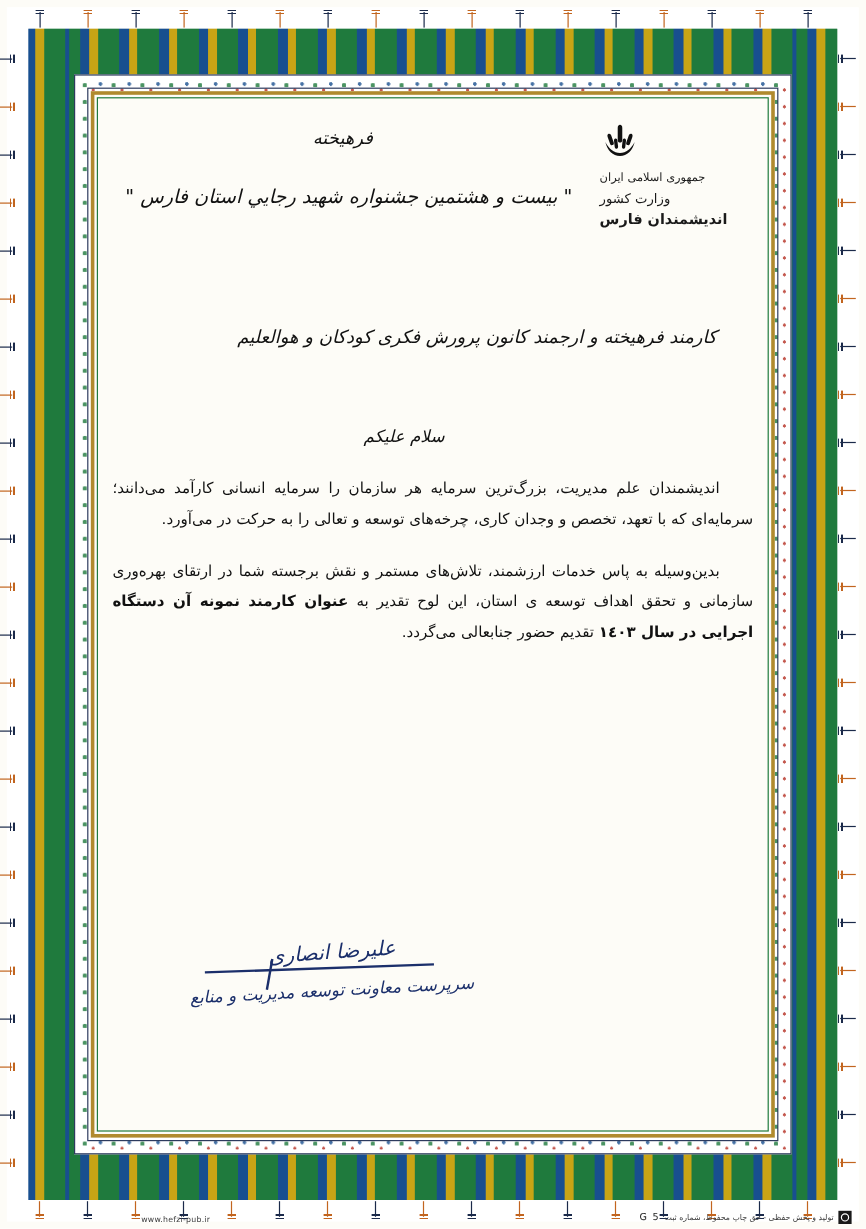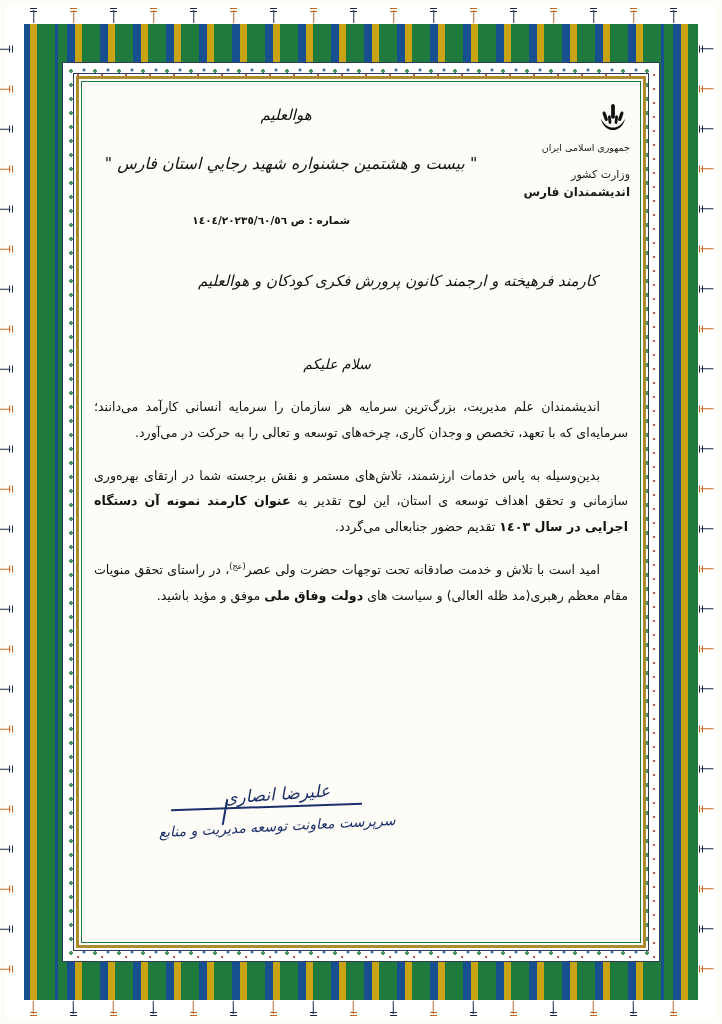--- a/index.html
+++ b/index.html
@@ -89,29 +89,29 @@
 
   
   .paper{
     position:absolute;
     left:86px;top:84px;right:86px;bottom:86px;
     background:#fdfcf7;
     color:#141414;
   }
 
   .emblem-block{
-    position:absolute;right:6px;top:18px;width:130px;text-align:right;
+    position:absolute;right:6px;top:18px;width:130px;text-align:left;
     line-height:1.45;
   }
   .emblem{
     font-size:30px;color:#111;line-height:1;margin-bottom:4px;
     font-family:"DejaVu Sans",sans-serif;
   }
   .emblem-line{font-size:9.5px;color:#1a1a1a;white-space:nowrap;}
-  .emblem-line.l2{font-size:11px;margin-top:12px;}
+  .emblem-line.l2{font-size:11px;margin-top:2px;}
   .emblem-line.l3{font-size:12px;margin-top:1px;font-weight:bold;}
 
   .hoval{
     position:absolute;left:0;right:150px;top:22px;
     text-align:center;font-size:15px;font-style:italic;color:#111;
   }
   .festival-title{
     position:absolute;left:10px;right:150px;top:70px;
     text-align:center;font-size:16px;font-style:italic;color:#111;
     white-space:nowrap;
@@ -283,21 +283,21 @@
 
     <div class="frame-white">
       <div class="frame-floral"></div>
     </div>
 
     <div class="frame-gold"></div>
   </div>
 
   <div class="paper">
 
-    <div class="hoval">هوالعليم</div>
+    <div class="hoval">فرهیخته</div>
 
     <div class="emblem-block">
       <div class="emblem">
         <svg width="34" height="30" viewBox="0 0 34 30" aria-hidden="true">
           <g fill="#111">
             <path d="M17 2 c1.2 0 1.9 1.1 1.9 2.6 v10.2 c0 1.2 -.8 2 -1.9 2 s-1.9 -.8 -1.9 -2 V4.6 C15.1 3.1 15.8 2 17 2 z"></path>
             <path d="M7.5 9.5 c.9 -.4 1.8 .2 2.2 1.4 l2 5.6 c.4 1.1 .1 2 -.8 2.4 s-1.8 -.1 -2.2 -1.2 l-2 -5.6 c-.4 -1.2 -.1 -2.2 .8 -2.6 z"></path>
             <path d="M26.5 9.5 c.9 .4 1.2 1.4 .8 2.6 l-2 5.6 c-.4 1.1 -1.3 1.6 -2.2 1.2 s-1.2 -1.3 -.8 -2.4 l2 -5.6 c.4 -1.2 1.3 -1.8 2.2 -1.4 z"></path>
             <path d="M13.2 13.4 c.8 -.2 1.5 .5 1.6 1.6 l.6 5.1 c.1 1 -.4 1.7 -1.2 1.8 s-1.4 -.5 -1.6 -1.5 l-.6 -5.1 c-.1 -1 .4 -1.8 1.2 -1.9 z"></path>
             <path d="M20.8 13.4 c.8 .1 1.3 .9 1.2 1.9 l-.6 5.1 c-.2 1 -.8 1.6 -1.6 1.5 s-1.3 -.8 -1.2 -1.8 l.6 -5.1 c.1 -1.1 .8 -1.8 1.6 -1.6 z"></path>
@@ -306,35 +306,41 @@
         </svg>
       </div>
       <div class="emblem-line">جمهوری اسلامی ایران</div>
       <div class="emblem-line l2">وزارت کشور</div>
       <div class="emblem-line l3">اندیشمندان فارس</div>
     </div>
 
     <div class="festival-title">" بيست و هشتمين جشنواره شهيد رجايي استان فارس "</div>
 
     <div class="meta">
-      <div>شماره : ص ١٤٠٤/٢٠٢٣٥/٦٠/٥٦</div>
     </div>
 
     <div class="recipient">
       <div class="rec-role">کارمند فرهیخته و ارجمند کانون پرورش فکری کودکان و هوالعليم</div>
     </div>
 
     <div class="greeting">سلام علیکم</div>
 
     <div class="body">
       <p>اندیشمندان علم مدیریت، بزرگ‌ترین سرمایه هر سازمان را سرمایه انسانی کارآمد می‌دانند؛ سرمایه‌ای که با تعهد، تخصص و وجدان کاری، چرخه‌های توسعه و تعالی را به حرکت در می‌آورد.</p>
       <p><span>بدین‌وسیله به پاس خدمات ارزشمند، تلاش‌های مستمر و نقش برجسته شما در ارتقای بهره‌وری سازمانی و تحقق اهداف توسعه ی استان، این لوح تقدیر به </span><b>عنوان کارمند نمونه آن دستگاه اجرایی در سال ١٤٠٣</b><span> تقدیم حضور جنابعالی می‌گردد.</span></p>
-      <p><span>امید است با تلاش و خدمت صادقانه تحت توجهات حضرت ولی عصر</span><span class="sup">(عج)</span><span>، در راستای تحقق منویات مقام معظم رهبری(مد ظله العالی) و سیاست های </span><b>دولت وفاق ملی</b><span> موفق و مؤید باشید.</span></p>
     </div>
 
     <div class="sign">
       <div class="sign-name">علیرضا انصاری</div>
       <div class="sign-stroke"></div>
       <div class="sign-title">سرپرست معاونت توسعه مدیریت و منابع</div>
     </div>
   </div>
 
+  <div class="footer">
+    <div class="footer-left">www.hefzi-pub.ir</div>
+    <div class="footer-right">
+      <span class="footer-logo"></span>
+      <span>تولید و پخش حفظی - حق چاپ محفوظ، شماره ثبت</span>
+      <span class="code">G 5</span>
+    </div>
+  </div>
 </div>
 
 </body></html>

